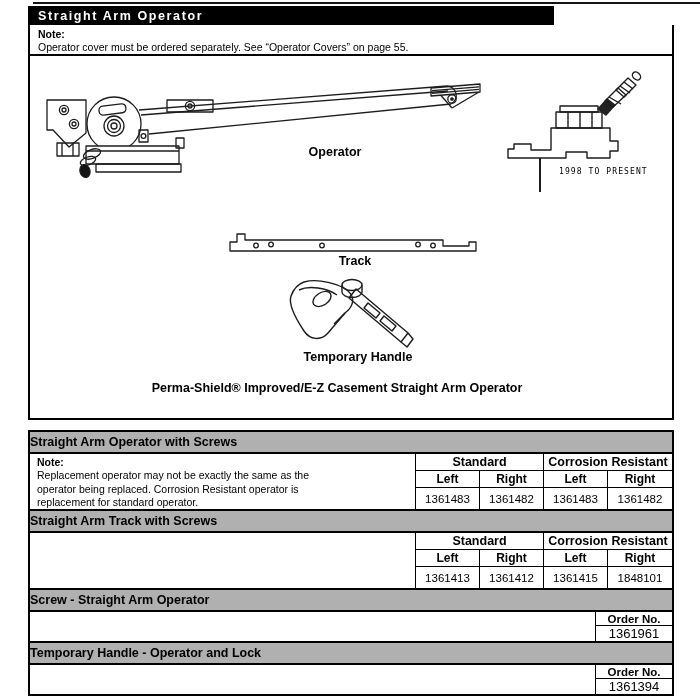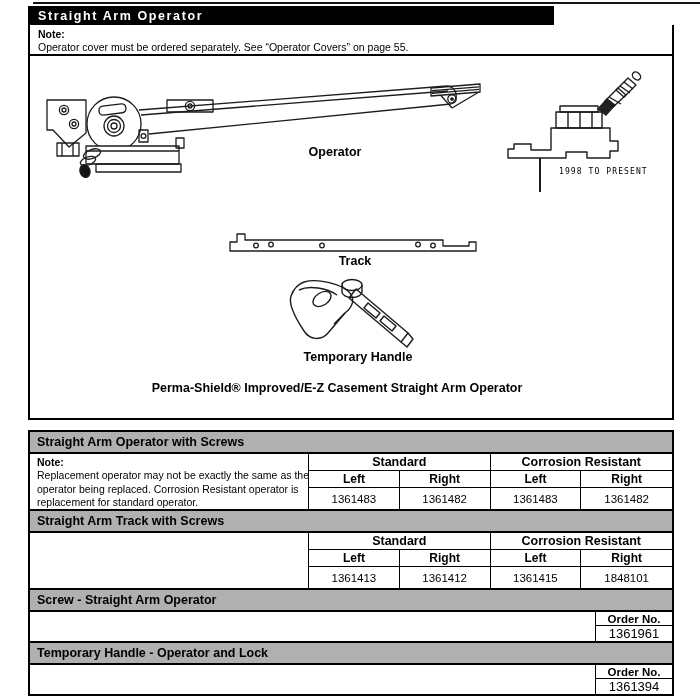--- a/index.html
+++ b/index.html
@@ -24,29 +24,29 @@
   #lbl-operator{left:280px;top:145px;width:110px;}
   #lbl-track{left:305px;top:254px;width:100px;}
   #lbl-handle{left:258px;top:350px;width:200px;}
   #lbl-caption{left:87px;top:381px;width:500px;}
   #lbl-era{position:absolute;left:559px;top:167px;width:110px;font-size:8px;
            letter-spacing:1.1px;font-family:"DejaVu Sans Mono", monospace;text-align:left;}
 
   .parts-table{position:absolute;left:28px;top:430px;width:646px;box-sizing:border-box;
                border:2px solid #000;background:#fff;}
   .sec-bar{height:22px;background:#b0b0b0;border-bottom:2px solid #000;box-sizing:border-box;
-           display:flex;align-items:center;padding-left:7px;font-weight:bold;font-size:12.5px;}
+           display:flex;align-items:center;font-weight:bold;font-size:12.5px;}
   .sec-bar.mid{border-top:2px solid #000;height:24px;align-items:center;}
   .sec-body{position:relative;background:#fff;}
   #body-1,#body-2{height:55px;}
   #body-3,#body-4{height:29px;}
 
   .body-note{position:absolute;left:7px;top:2px;width:312px;font-size:10.5px;line-height:1.27;}
 
-  .pn{position:absolute;top:0;right:0;width:364px;height:100%;display:grid;box-sizing:border-box;
+  .pn{position:absolute;top:0;right:0;width:257px;height:100%;display:grid;box-sizing:border-box;
       grid-template-columns:1fr 1fr 1fr 1fr;grid-template-rows:17px 17px auto;
       border-left:1.5px solid #000;}
   .pn>div{display:flex;align-items:center;justify-content:center;box-sizing:border-box;
           border-right:1.5px solid #000;border-bottom:1.5px solid #000;font-size:11.5px;}
   .pn .gh{grid-column:span 2;font-weight:bold;font-size:12.5px;}
   .pn .sh{font-weight:bold;font-size:12px;}
   .pn .last{border-right:none;}
   .pn .val{border-bottom:none;}
 
   .order-tbl{position:absolute;top:0;right:0;width:77px;height:100%;box-sizing:border-box;

